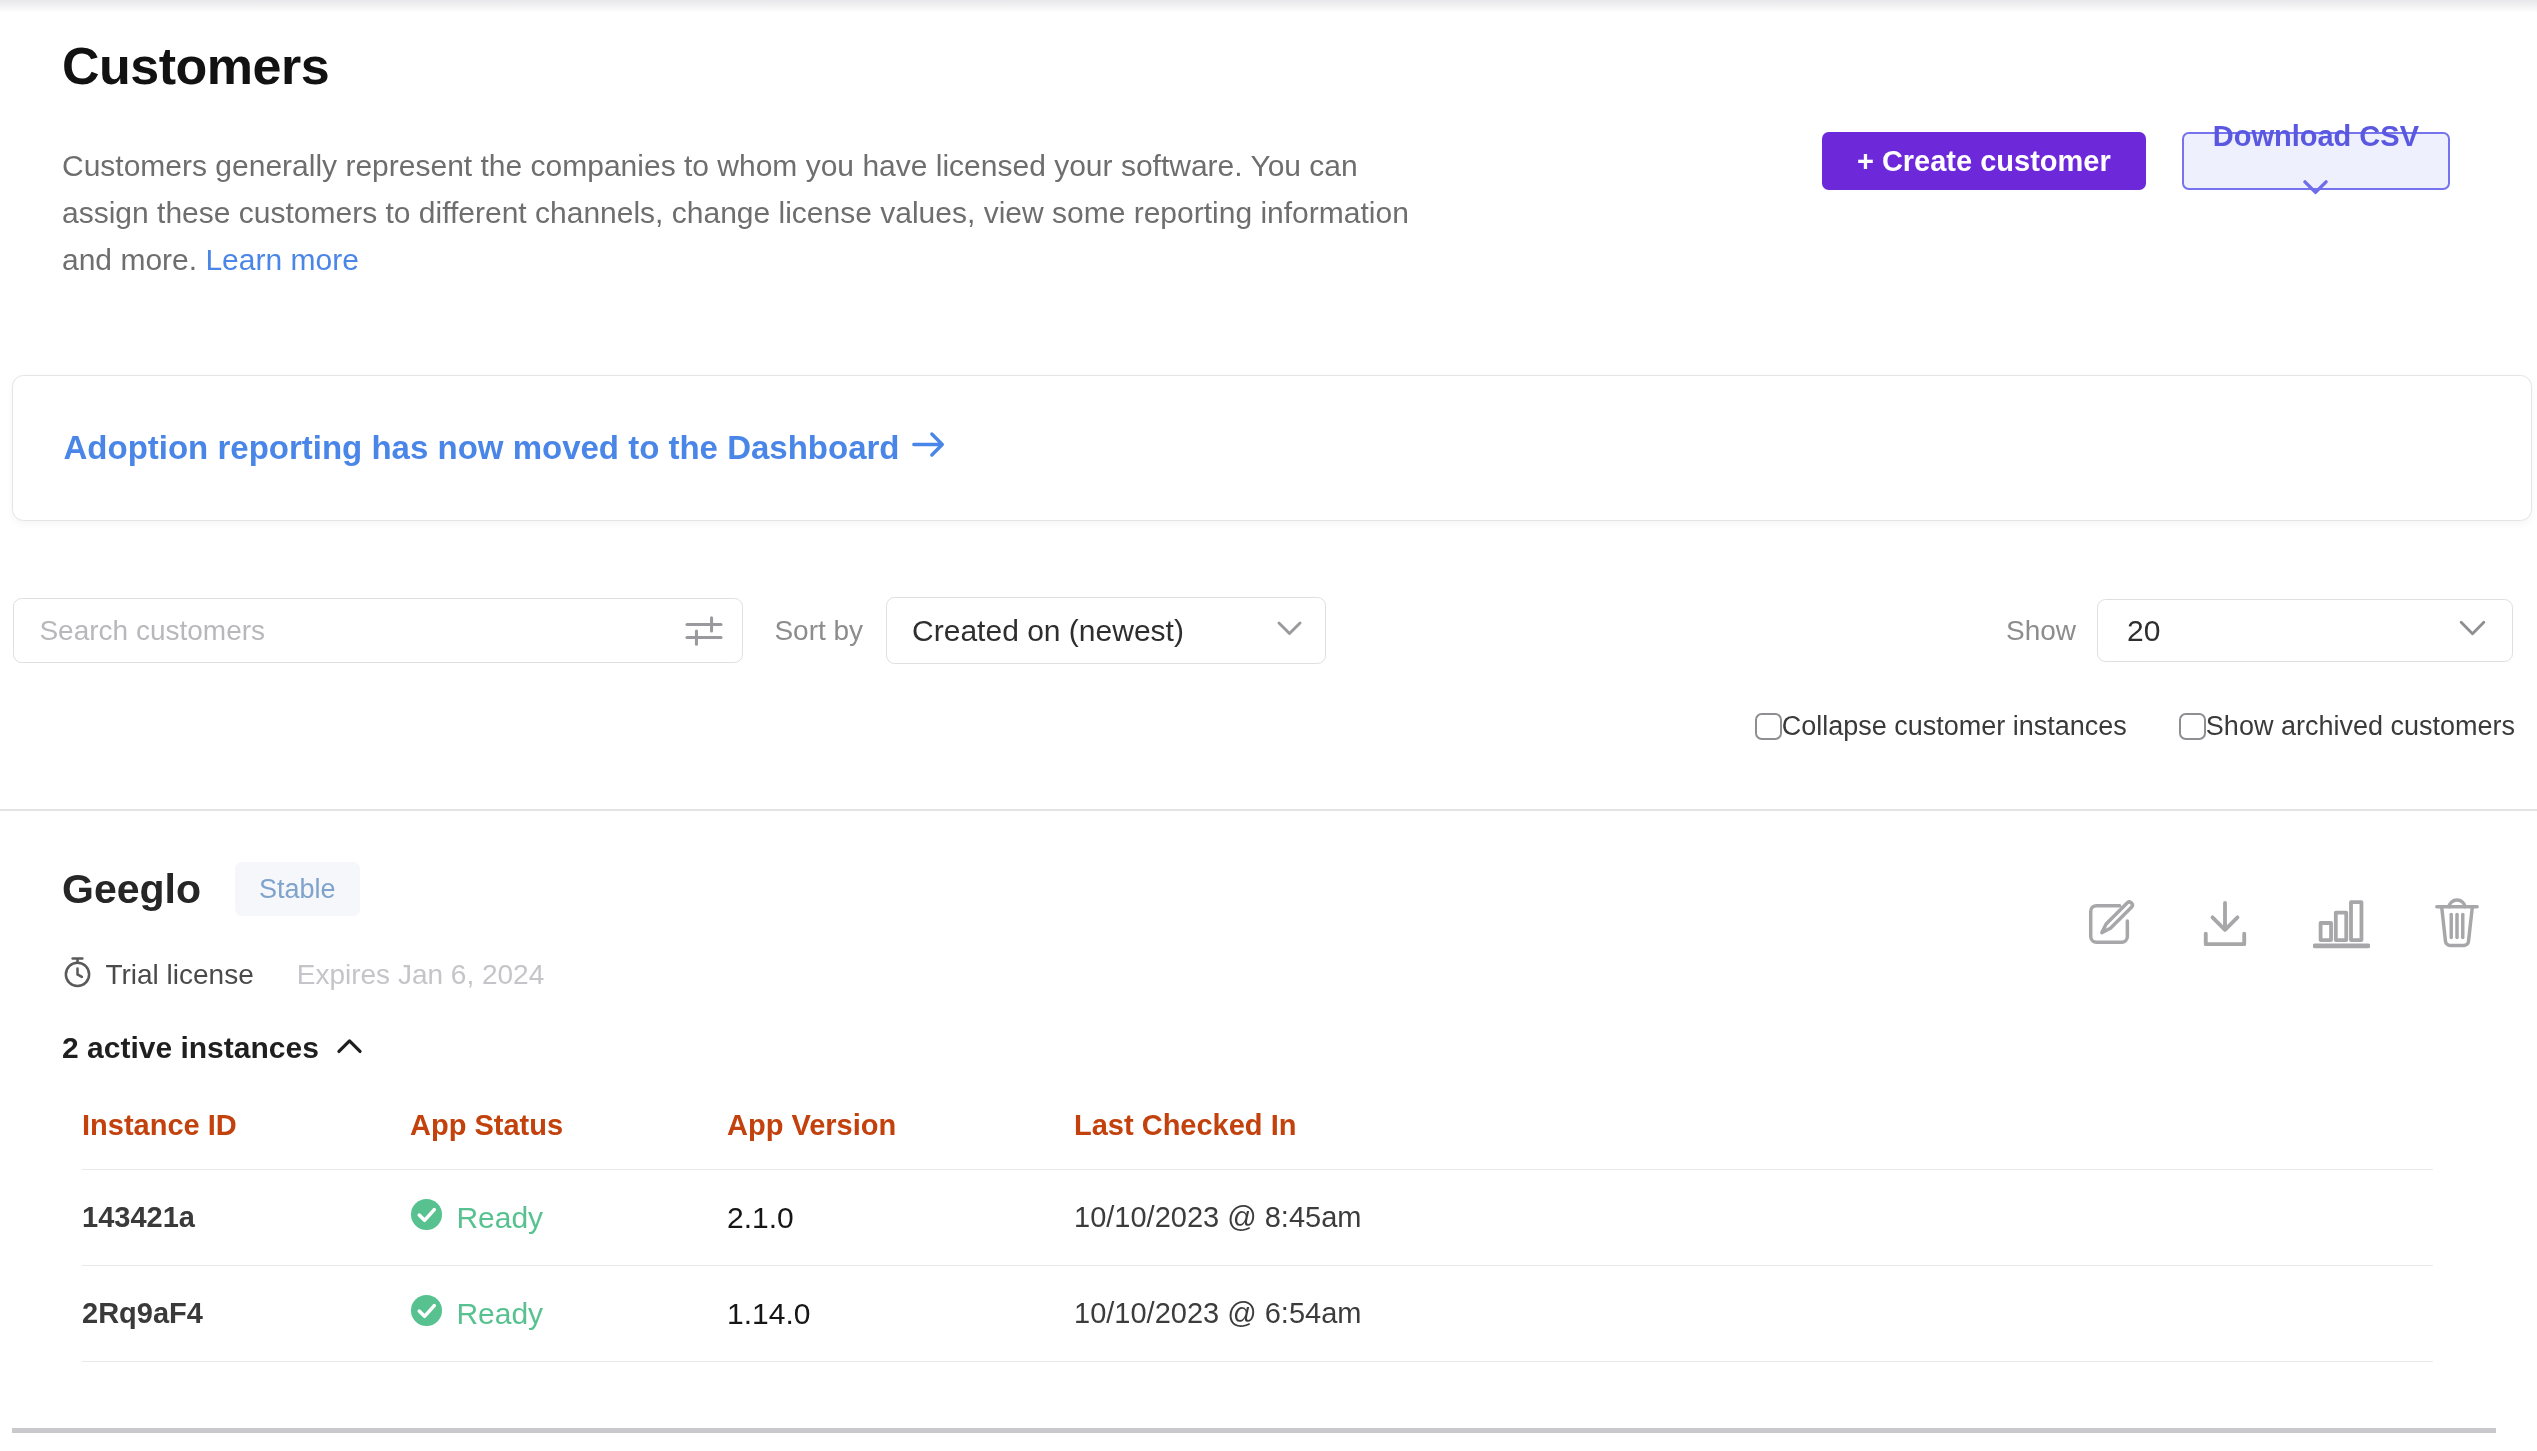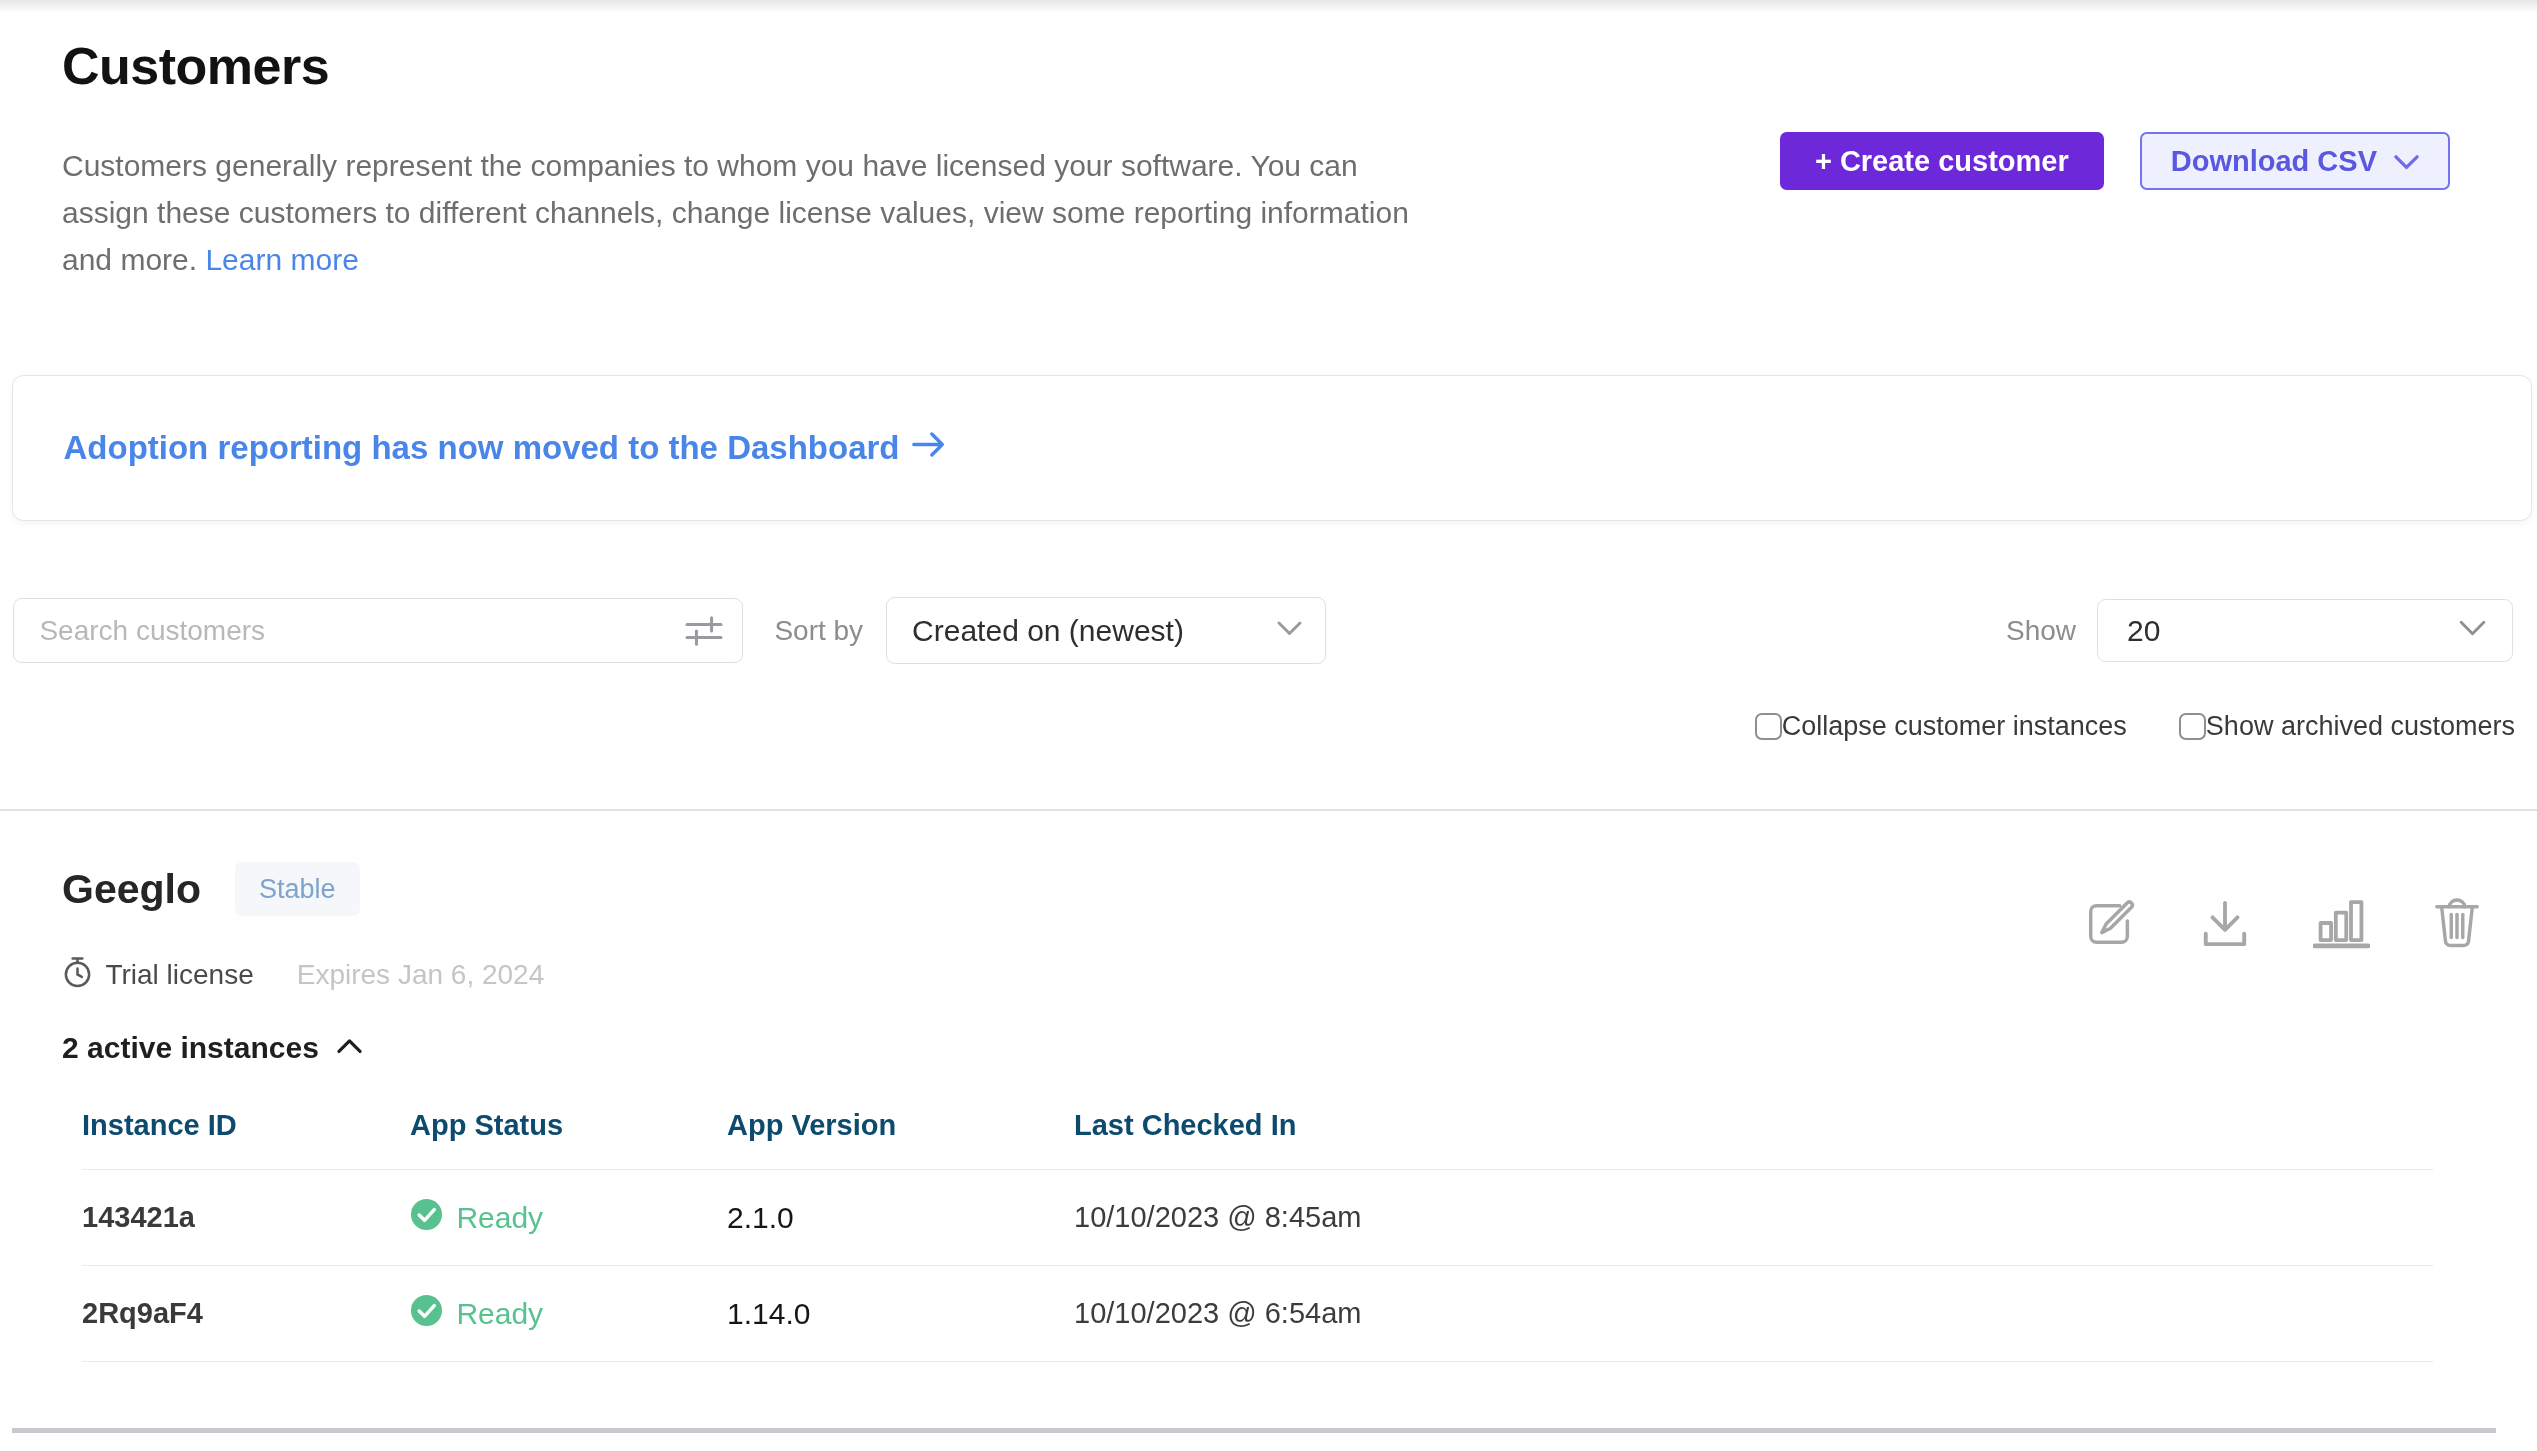--- a/index.html
+++ b/index.html
@@ -13,21 +13,21 @@
   .page-title { position:absolute; top:36px; left:62px; font-size:52px; font-weight:700;
     color:#121212; letter-spacing:-0.5px; }
   .page-desc { position:absolute; top:142px; left:62px; width:1685px;
     font-size:30px; line-height:47px; color:#6e6e6e; }
   .learn-more { color:#4a86e8; font-weight:400; text-decoration:none; cursor:pointer; }
   .header-actions { position:absolute; top:132px; right:88px; display:flex; gap:36px; }
   .btn { height:58px; display:flex; align-items:center; justify-content:center;
     border-radius:6.7px; font-size:29px; font-weight:700; cursor:pointer; white-space:nowrap; }
   .btn-primary { background:#6d28d9; color:#ffffff; padding:0 35px; border:none; }
   .btn-outline { background:#eef0fd; color:#5a57e0; border:2.4px solid #7673ee;
-    padding:0 29px; gap:17px; }
+    padding:0 29px; gap:17px;flex-direction:column; }
   .chev { display:inline-block; }
 
   
   .banner { position:absolute; top:375px; left:11.5px; width:2520px; height:146px;
     background:#ffffff; border:1.9px solid #e4e4e7; border-radius:11.5px;
     box-shadow:0 2.9px 7.7px rgba(0,0,0,0.04); display:flex; align-items:center;
     padding-left:51px; cursor:pointer; }
   .banner-link { font-size:33px; font-weight:700; color:#4a86e8; display:flex;
     align-items:center; gap:11px; }
 
@@ -74,21 +74,21 @@
   .expires { font-size:28px; color:#c5c5c9; margin-left:43px; }
 
   .instances-toggle { position:absolute; top:169px; left:0; display:flex; align-items:center;
     gap:17px; cursor:pointer; }
   .instances-label { font-size:30px; font-weight:700; color:#1f1f1f; }
 
   
   .itable { position:absolute; top:247px; left:20px; width:2351px; }
   .trow { display:grid; grid-template-columns:328px 317px 347px 1fr; align-items:center; }
   .thead { height:61px; border-bottom:1.9px solid #e9e9eb; align-items:start; }
-  .thead > div { font-size:29px; font-weight:700; color:#0c4a6e; }
+  .thead > div { font-size:29px; font-weight:700; color:#c2410c; }
   .tbody-row { height:96px; border-bottom:1.9px solid #e9e9eb; cursor:pointer; }
   .cell-id { font-size:29px; font-weight:700; color:#3a3a3a; }
   .cell-status { display:flex; align-items:center; gap:13.4px; font-size:30px; color:#57c28f; }
   .cell-ver { font-size:30px; color:#161616; }
   .cell-date { font-size:29px; color:#3c3c3c; }
 
   .bottom-divider { position:absolute; top:1428px; left:12.4px; width:2484px; height:4.8px;
     background:#c9c9cd; }
 </style>
 </head>

